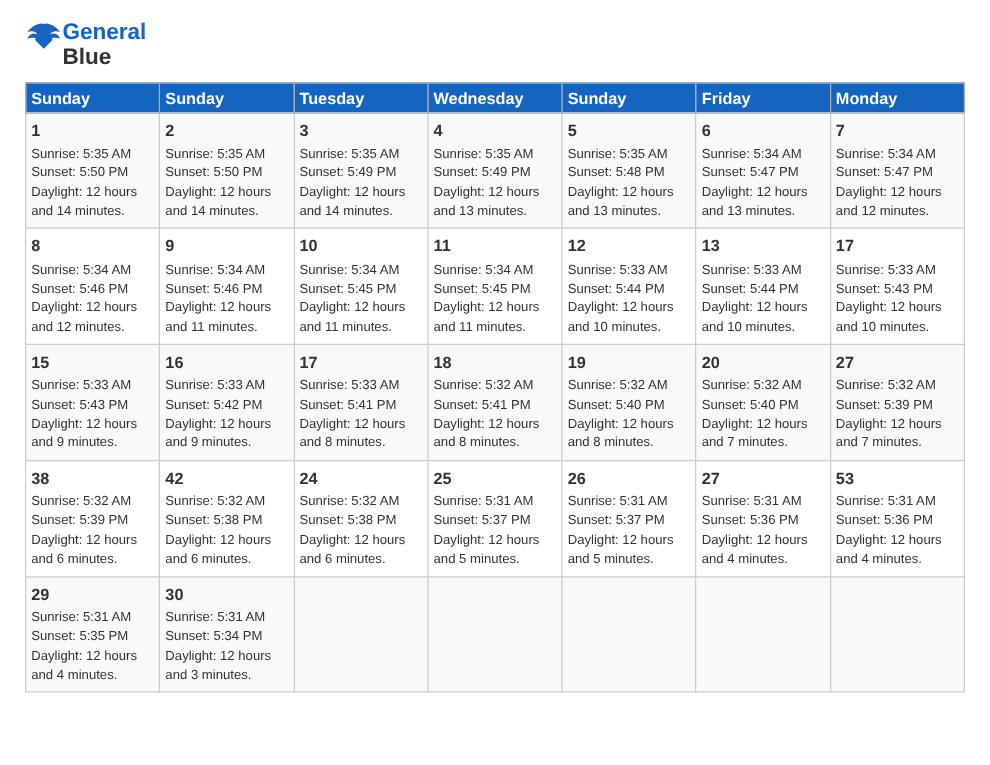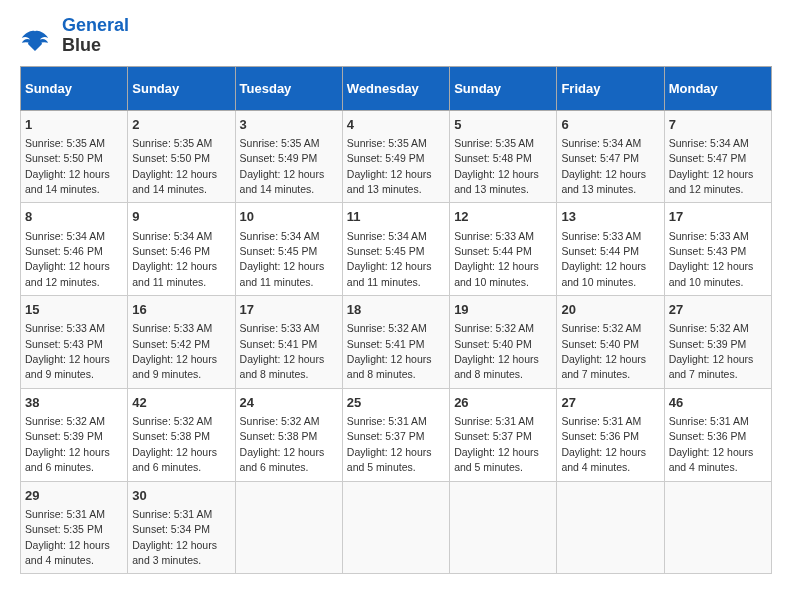--- a/index.html
+++ b/index.html
@@ -11,22 +11,22 @@
       padding: 16px 20px;
     }
     .header-area {
       display: flex;
       justify-content: space-between;
       align-items: flex-start;
       margin-bottom: 10px;
     }
     .logo {
       display: flex;
-      align-items: flex-end;
-      gap: 12px;
+      align-items: flex-start;
+      gap: 0;
     }
     .logo-text {
       font-size: 18px;
       font-weight: bold;
       color: #333;
       line-height: 1.1;
     }
     .logo-text span { color: #1565c0; }
     .logo-bird {
       width: 30px;
@@ -45,21 +45,21 @@
       color: #555;
     }
     table {
       width: 100%;
       border-collapse: collapse;
       font-size: 11px;
     }
     thead tr th {
       background: #1565c0;
       color: #fff;
-      padding: 14px 4px;
+      padding: 4px 4px;
       text-align: left;
       font-size: 13px;
       font-weight: bold;
       border: 1px solid #aaa;
       margin-left: 43px;
     }
     tbody tr td {
       vertical-align: top;
       padding: 5px 4px;
       border: 1px solid #ccc;
@@ -146,21 +146,21 @@
         <td><span class="day-num">20</span><span class="day-info">Sunrise: 5:32 AM</span><br><span class="day-info">Sunset: 5:40 PM</span><br><span class="day-info">Daylight: 12 hours and 7 minutes.</span></td>
         <td><span class="day-num">27</span><span class="day-info">Sunrise: 5:32 AM</span><br><span class="day-info">Sunset: 5:39 PM</span><br><span class="day-info">Daylight: 12 hours and 7 minutes.</span></td>
       </tr>
       <tr>
         <td><span class="day-num">38</span><span class="day-info">Sunrise: 5:32 AM</span><br><span class="day-info">Sunset: 5:39 PM</span><br><span class="day-info">Daylight: 12 hours and 6 minutes.</span></td>
         <td><span class="day-num">42</span><span class="day-info">Sunrise: 5:32 AM</span><br><span class="day-info">Sunset: 5:38 PM</span><br><span class="day-info">Daylight: 12 hours and 6 minutes.</span></td>
         <td><span class="day-num">24</span><span class="day-info">Sunrise: 5:32 AM</span><br><span class="day-info">Sunset: 5:38 PM</span><br><span class="day-info">Daylight: 12 hours and 6 minutes.</span></td>
         <td><span class="day-num">25</span><span class="day-info">Sunrise: 5:31 AM</span><br><span class="day-info">Sunset: 5:37 PM</span><br><span class="day-info">Daylight: 12 hours and 5 minutes.</span></td>
         <td><span class="day-num">26</span><span class="day-info">Sunrise: 5:31 AM</span><br><span class="day-info">Sunset: 5:37 PM</span><br><span class="day-info">Daylight: 12 hours and 5 minutes.</span></td>
         <td><span class="day-num">27</span><span class="day-info">Sunrise: 5:31 AM</span><br><span class="day-info">Sunset: 5:36 PM</span><br><span class="day-info">Daylight: 12 hours and 4 minutes.</span></td>
-        <td><span class="day-num">46</span><span class="day-info">Sunrise: 5:31 AM</span><br><span class="day-info">Sunset: 5:36 PM</span><br><span class="day-info">Daylight: 12 hours and 4 minutes.</span></td>
+        <td><span class="day-num">53</span><span class="day-info">Sunrise: 5:31 AM</span><br><span class="day-info">Sunset: 5:36 PM</span><br><span class="day-info">Daylight: 12 hours and 4 minutes.</span></td>
       </tr>
       <tr>
         <td><span class="day-num">29</span><span class="day-info">Sunrise: 5:31 AM</span><br><span class="day-info">Sunset: 5:35 PM</span><br><span class="day-info">Daylight: 12 hours and 4 minutes.</span></td>
         <td><span class="day-num">30</span><span class="day-info">Sunrise: 5:31 AM</span><br><span class="day-info">Sunset: 5:34 PM</span><br><span class="day-info">Daylight: 12 hours and 3 minutes.</span></td>
         <td class="empty"></td>
         <td class="empty"></td>
         <td class="empty"></td>
         <td class="empty"></td>
         <td class="empty"></td>
       </tr>

